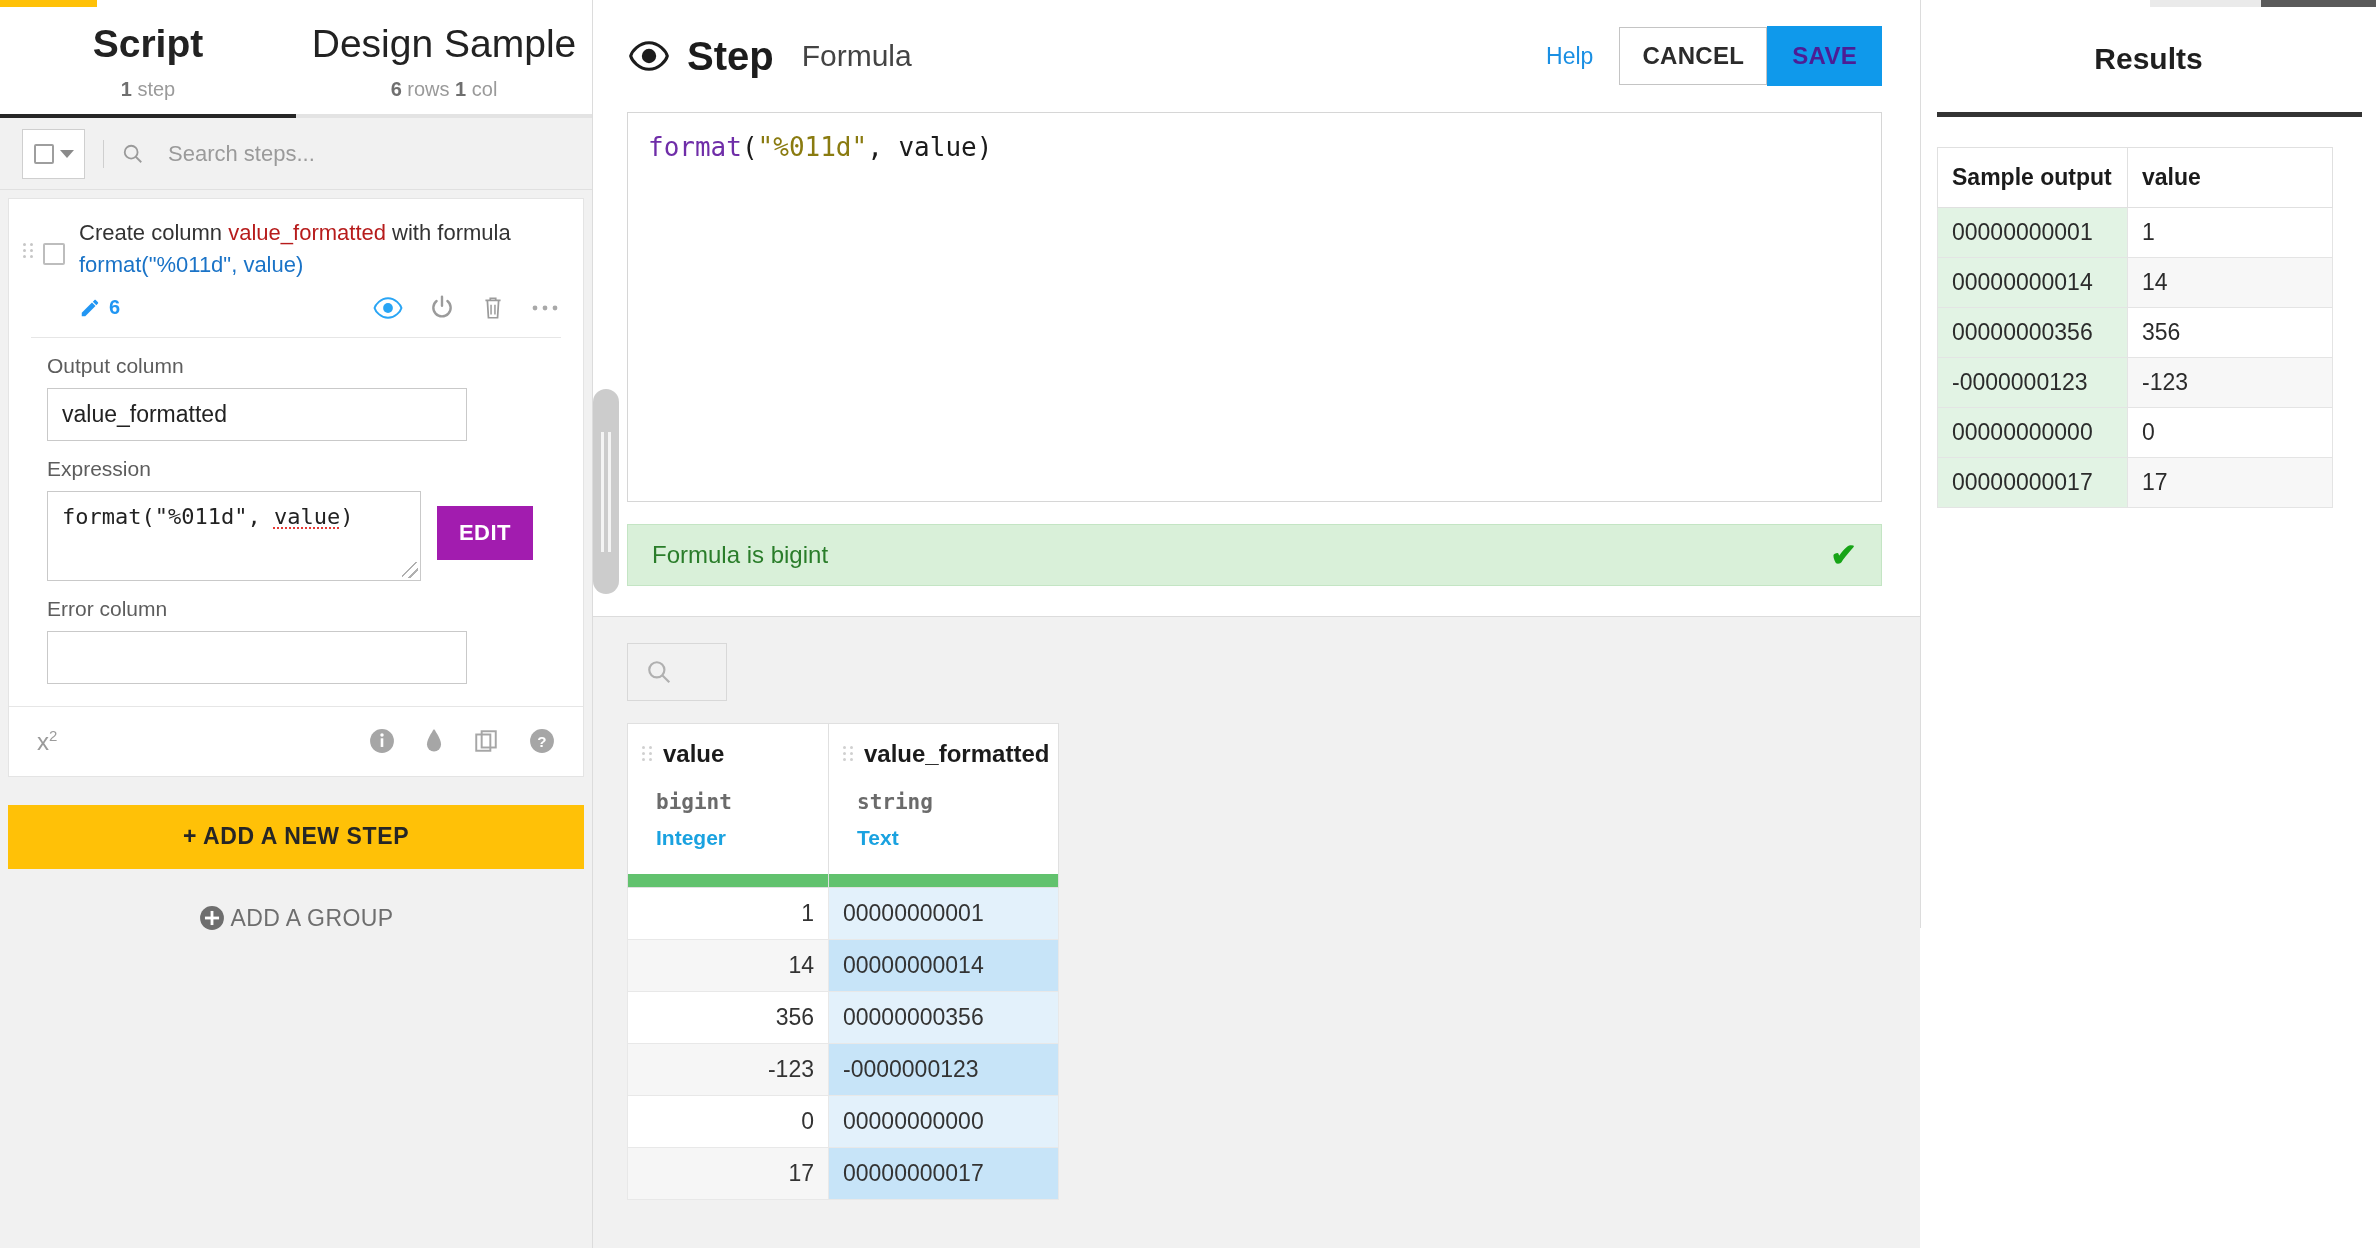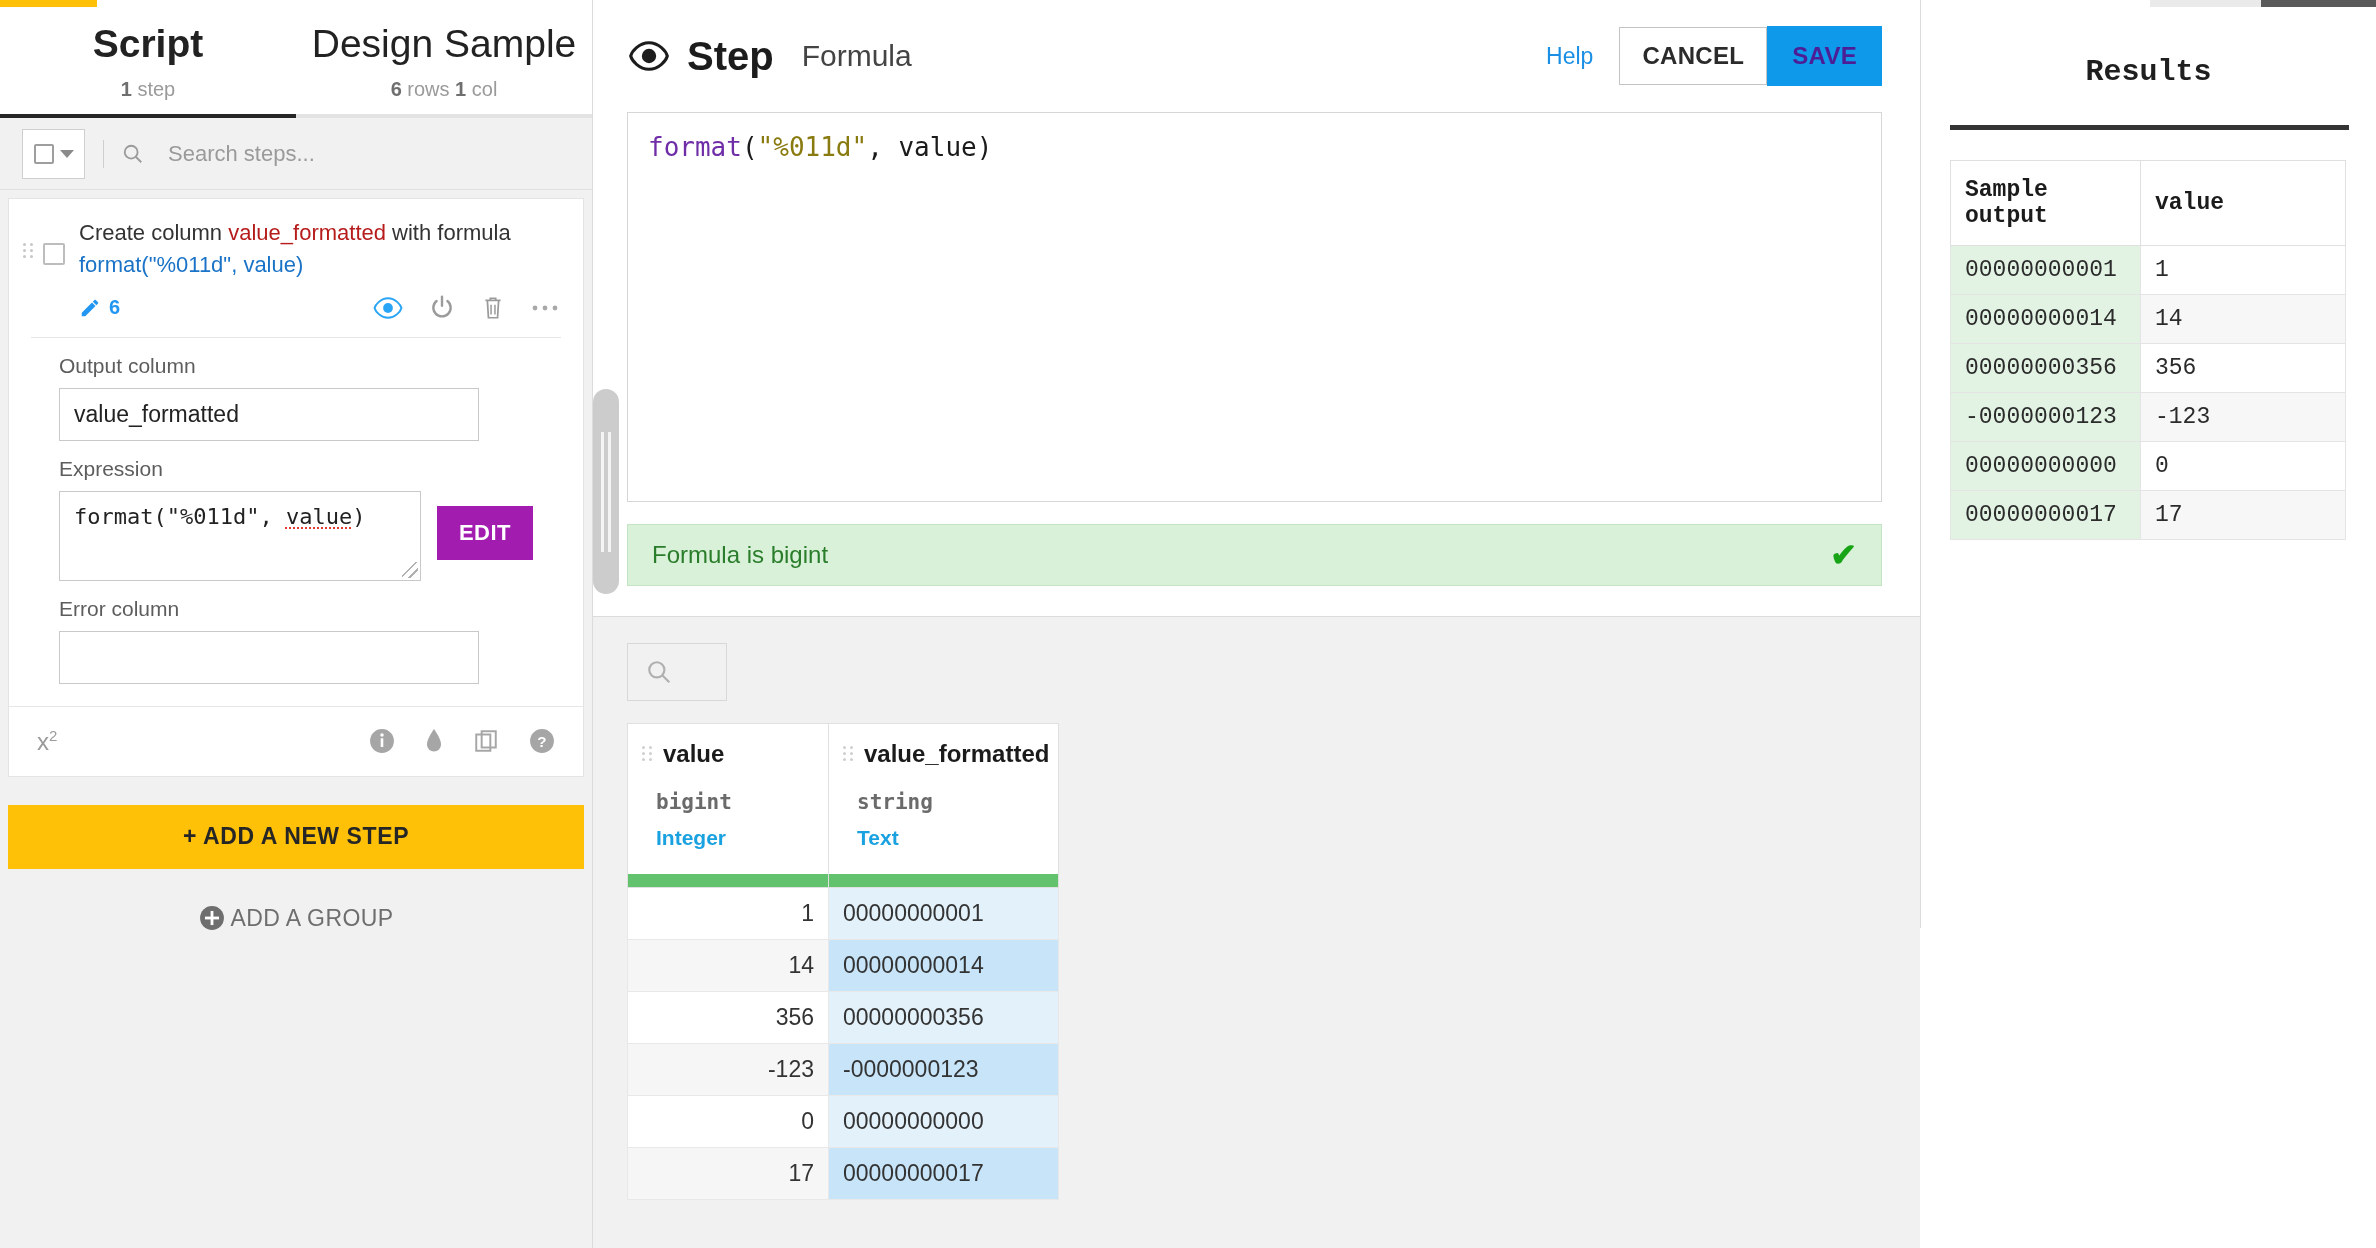--- a/index.html
+++ b/index.html
@@ -82,21 +82,21 @@
   .step-text { flex: 1; }
   .step-line1 { font-size: 22px; color: #333; line-height: 1.45; }
   .step-line1 .col { color: #b71c1c; }
   .step-line2 { font-size: 22px; color: #1a73c7; line-height: 1.45; }
   .step-meta { display: flex; align-items: center; margin-top: 14px; }
   .pencil-wrap { display: flex; align-items: center; gap: 8px; }
   .pencil-count { color: #2196f3; font-size: 20px; font-weight: bold; }
   .step-icons { margin-left: auto; display: flex; align-items: center; gap: 26px; padding-right: 8px;}
   .sep-line { height: 1px; background: #e6e6e6; margin: 6px 22px 0 22px; }
 
-  .field-block { padding: 16px 50px 0 50px; }
+  .field-block { padding: 16px 50px 0 38px; }
   .field-label { font-size: 21px; color: #5d5d5d; margin-bottom: 10px; }
   .field-input {
     width: 420px; height: 53px; border: 1px solid #c9c9c9; background: #fff;
     display: flex; align-items: center; padding: 0 14px;
     font-size: 23px; color: #222;
   }
   .expr-row { display: flex; align-items: flex-start; gap: 16px; }
   .expr-box {
     width: 420px; height: 90px; border: 1px solid #c9c9c9; background: #fff;
     position: relative; padding: 12px 14px;
@@ -212,21 +212,21 @@
   td.c-value { text-align: right; width: 200px; }
   td.c-fmt { width: 230px; }
   tr.odd td.c-value { background: #ffffff; }
   tr.even td.c-value { background: #f6f6f6; }
   tr.odd td.c-fmt { background: #e3f1fb; }
   tr.even td.c-fmt { background: #c7e4f8; }
 
   
   .right-panel {
     width: 456px; flex: 0 0 456px; height: 928px; background: #fff;
-    border-left: 1px solid #dcdcdc; padding: 17px; font-family: Liberation Mono, monospace;
+    border-left: 1px solid #dcdcdc; padding: 4px;
   }
   .results-title {
     text-align: center; font-size: 30px; font-weight: bold; color: #1f1f1f;
     padding: 38px 0 36px 0;
   }
   .results-rule { height: 5px; background: #343434; margin: 0 10px 0 12px; }
   .results-table { border-collapse: collapse; margin: 30px 0 0 12px; }
   .results-table th {
     border: 1px solid #e0e0e0; font-size: 23px; font-weight: bold; color: #1b1b1b;
     text-align: left; padding: 16px 14px; background: #fff;

